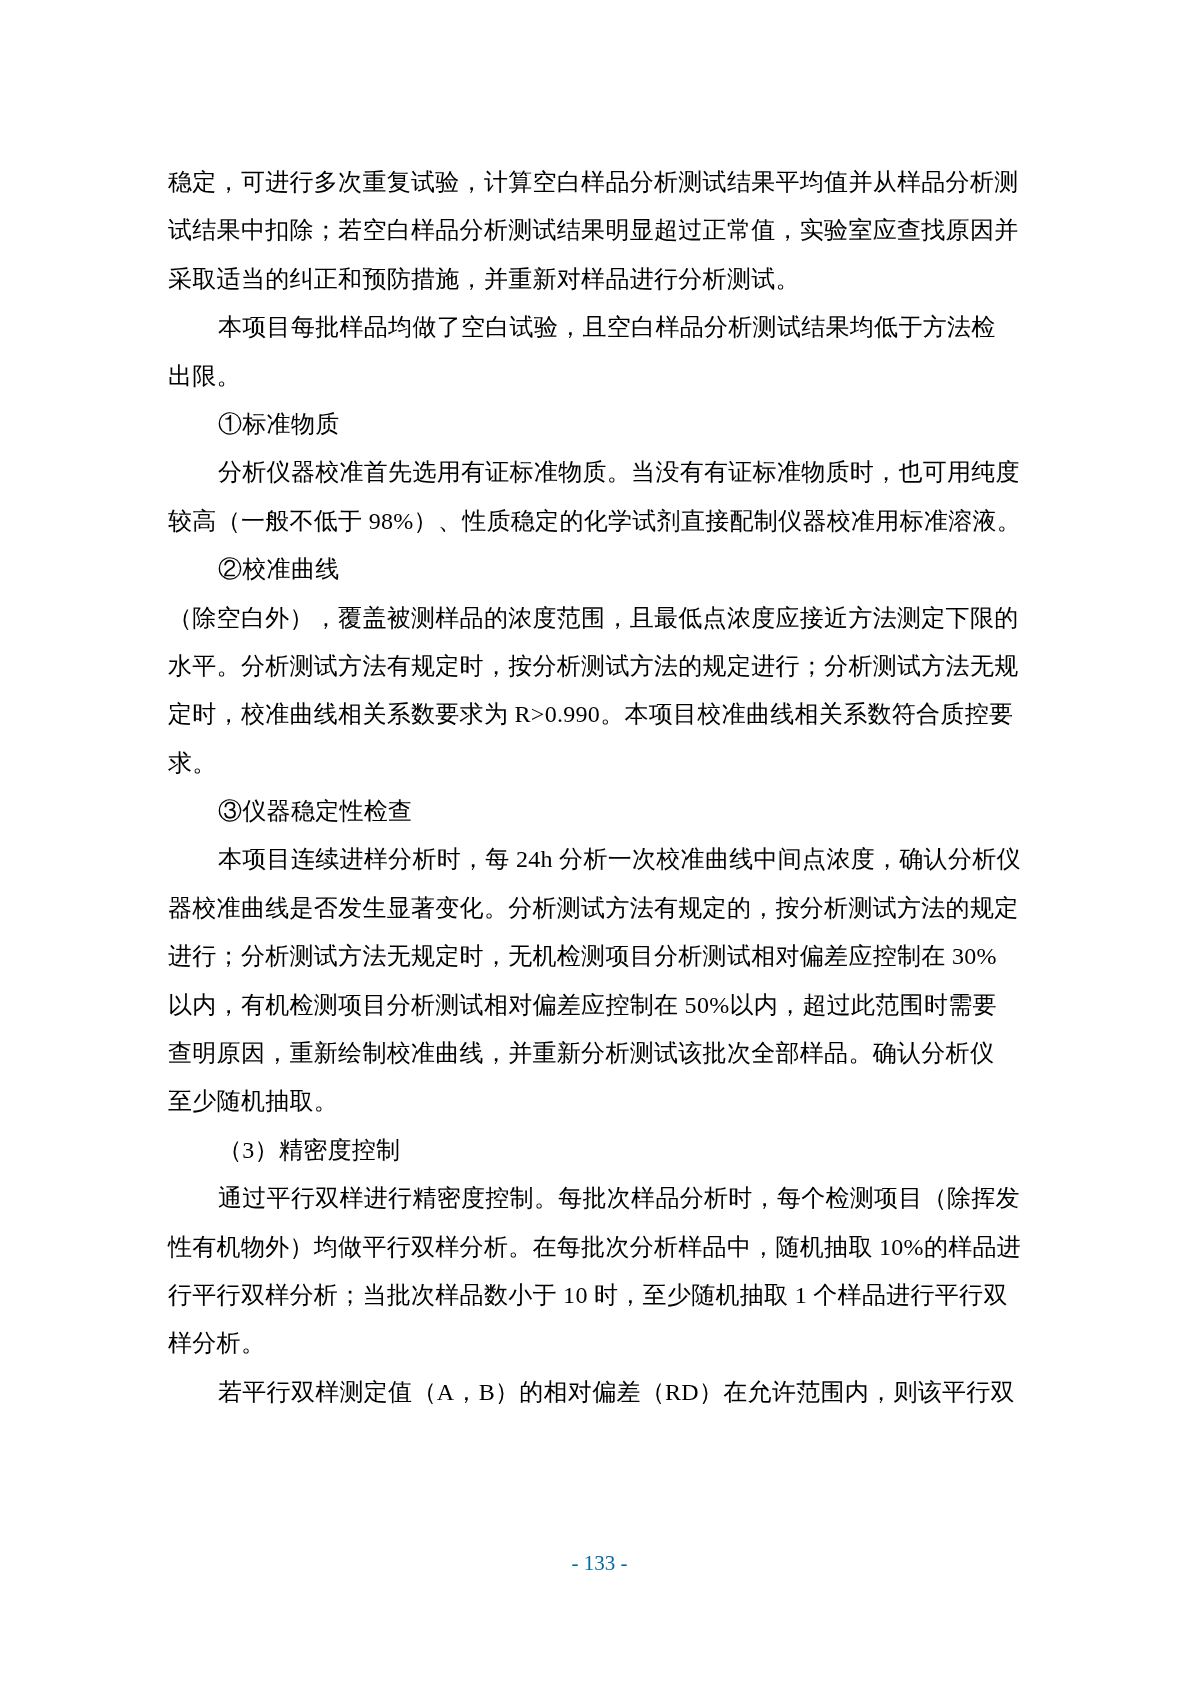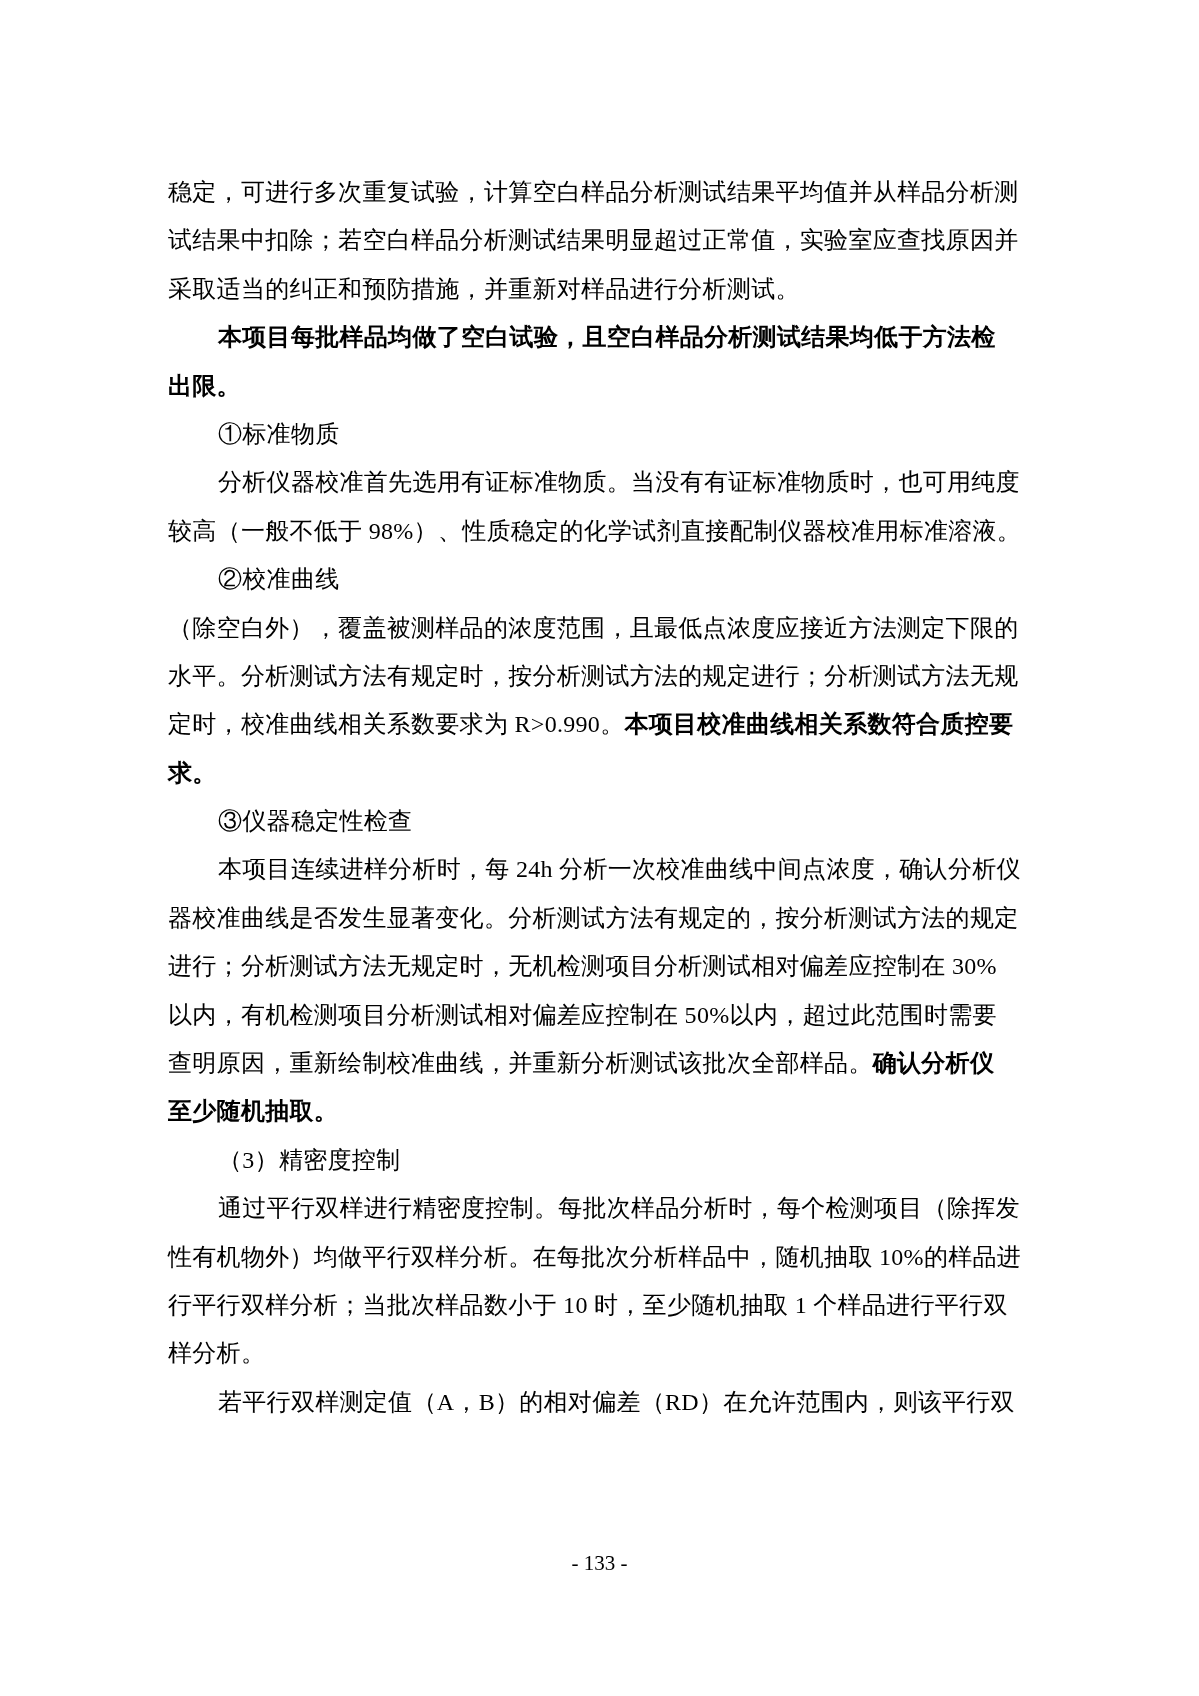--- a/index.html
+++ b/index.html
@@ -12,45 +12,45 @@
     width: 1199px;
     height: 1696px;
     background: #ffffff;
     overflow: hidden;
     font-family: "Liberation Serif", "DejaVu Serif", serif;
     color: #000000;
   }
   .content {
     position: absolute;
     left: 168px;
-    top: 168px;
+    top: 158px;
     width: 856px;
   }
   .line {
     height: 48.4px;
     line-height: 48.4px;
     font-size: 24px;
     letter-spacing: 0.3px;
     white-space: nowrap;
   }
   .line.indent {
     padding-left: 50px;
   }
   .seg-bold {
-    font-weight: 700;
+    font-weight: 400;
   }
   .footer {
     position: absolute;
     left: 0;
     top: 1548px;
     width: 100%;
     text-align: center;
     font-size: 21px;
     line-height: 30px;
-    color: #000000;
+    color: #0369a1;
   }
 </style>
 </head>
 <body>
 
 <div class="page">
   <div class="content">
       <div class="line"><span class="seg-normal">稳定，可进行多次重复试验，计算空白样品分析测试结果平均值并从样品分析测</span></div>
       <div class="line"><span class="seg-normal">试结果中扣除；若空白样品分析测试结果明显超过正常值，实验室应查找原因并</span></div>
       <div class="line"><span class="seg-normal">采取适当的纠正和预防措施，并重新对样品进行分析测试。</span></div>

